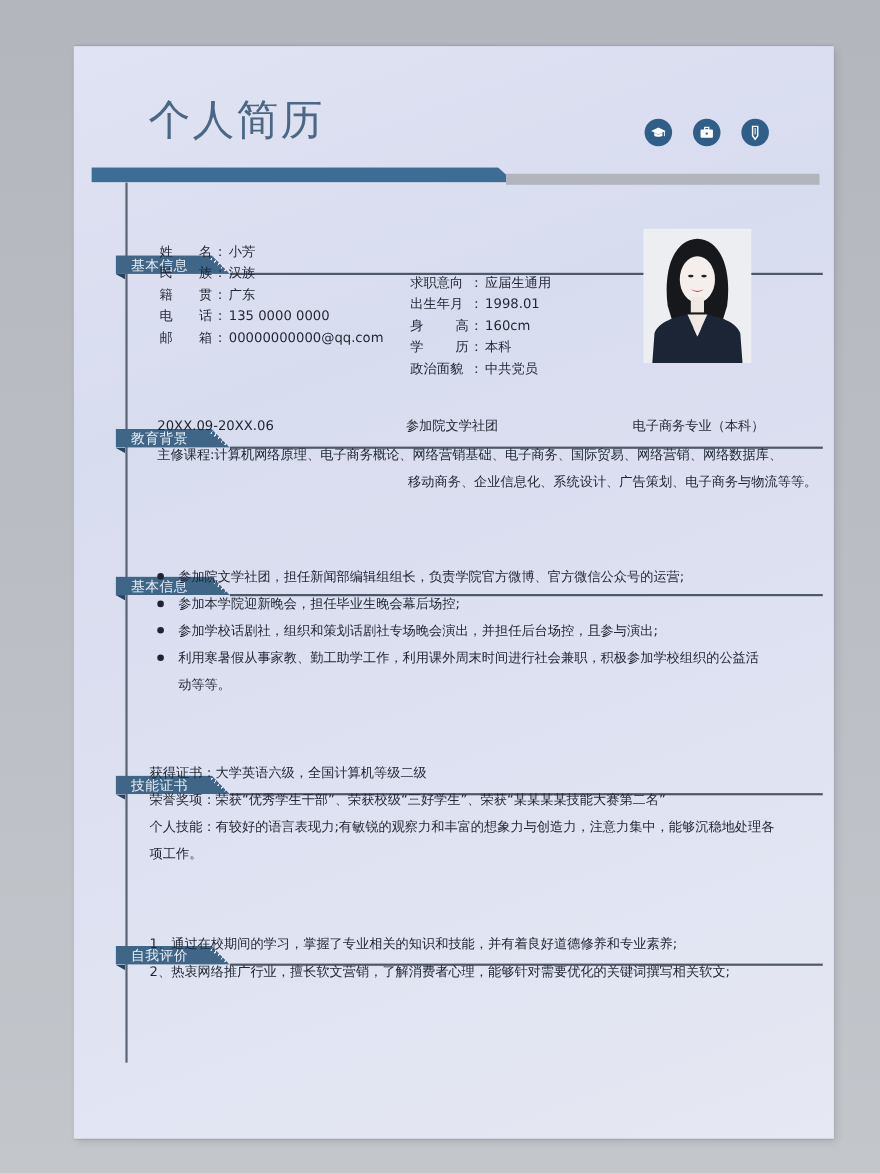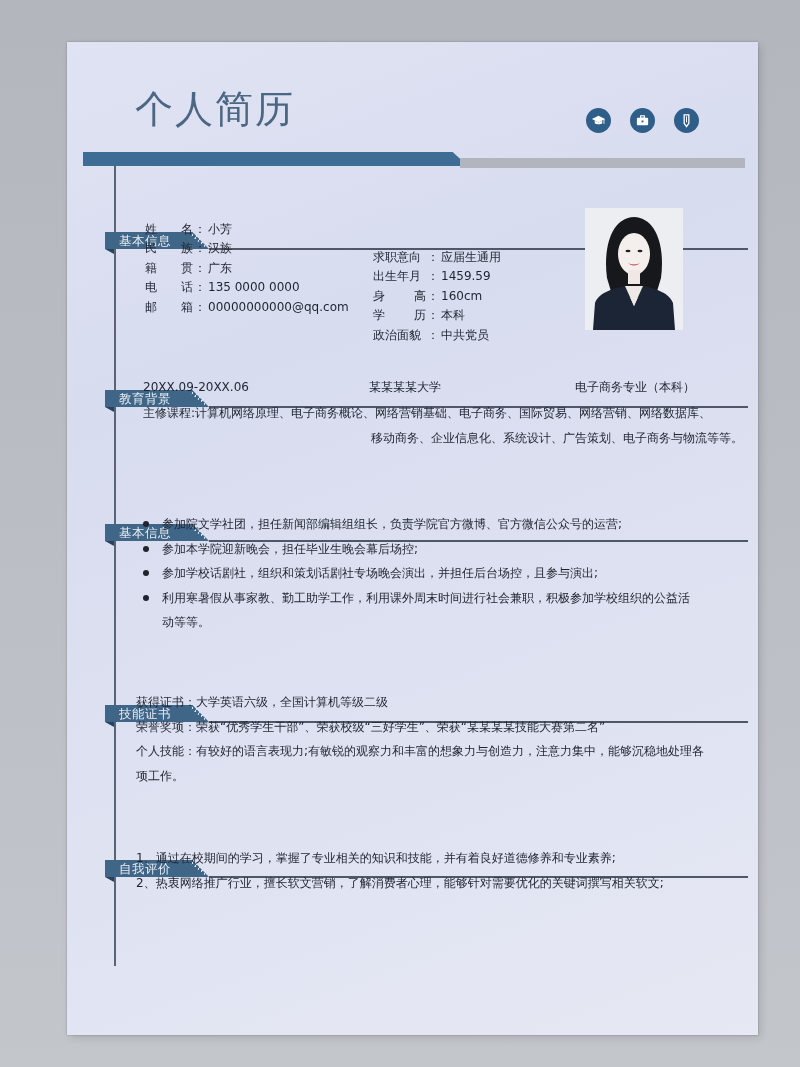--- a/index.html
+++ b/index.html
@@ -162,21 +162,21 @@
 
   <div class="abs" style="left:306px; top:177px;margin-top:28px;">
     <div class="info-row txt">
       <span class="lbl-b">求职意向</span>
         <span class="colon">：</span>
         <span>应届生通用</span>
     </div>
     <div class="info-row txt">
       <span class="lbl-b">出生年月</span>
         <span class="colon">：</span>
-        <span>1459.59</span>
+        <span>1998.01</span>
     </div>
     <div class="info-row txt">
       <span class="lbl-b">
           <span>身</span>
           <span>高</span>
         </span>
         <span class="colon">：</span>
         <span>160cm</span>
     </div>
     <div class="info-row txt">
@@ -210,21 +210,21 @@
 
   <div class="abs sec-head" style="top:304px;">
     <div class="sec-tab"></div>
     <div class="sec-stripes"></div>
     <div class="sec-fold"></div>
     <span class="sec-tab-label">教育背景</span>
     <div class="sec-rule"></div>
   </div>
 
   <div class="abs txt" style="left:76px; top:339px;">20XX.09-20XX.06</div>
-  <div class="abs txt" style="left:302px; top:339px;">某某某某大学</div>
+  <div class="abs txt" style="left:302px; top:339px;">参加院文学社团</div>
   <div class="abs txt" style="left:508px; top:339px;">电子商务专业（本科）</div>
   <div class="abs para" style="left:76px; top:359px; width:600px;">
     <div style="white-space:nowrap;">主修课程:计算机网络原理、电子商务概论、网络营销基础、电子商务、国际贸易、网络营销、网络数据库、</div>
     <div style="white-space:nowrap;text-align:right;">移动商务、企业信息化、系统设计、广告策划、电子商务与物流等等。</div>
   </div>
 
   <div class="abs sec-head" style="top:438px;">
     <div class="sec-tab"></div>
     <div class="sec-stripes"></div>
     <div class="sec-fold"></div>

